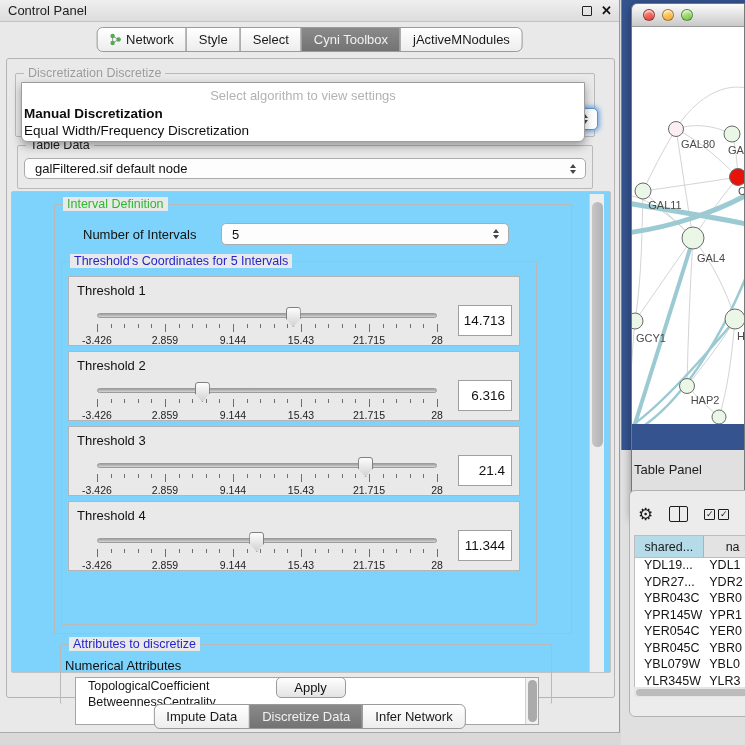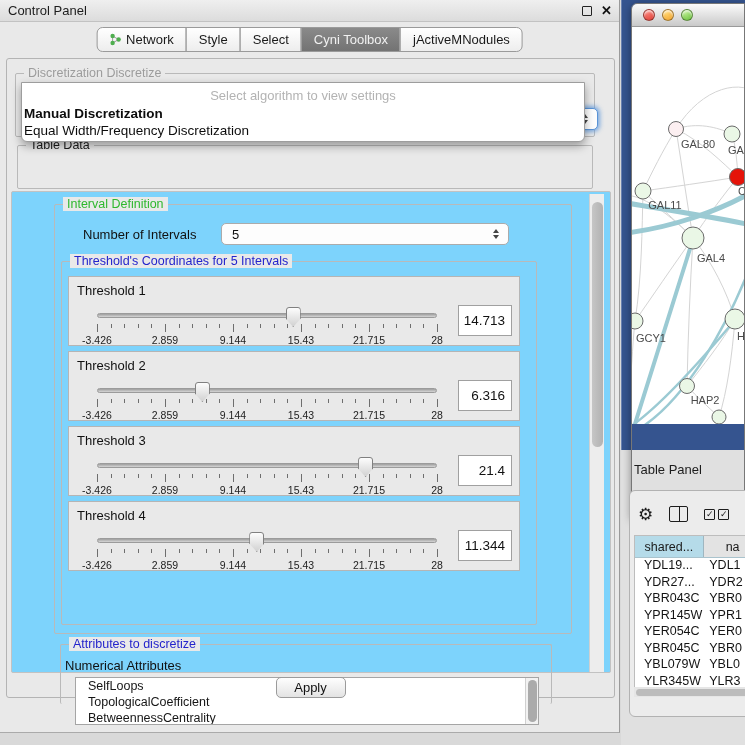--- a/index.html
+++ b/index.html
@@ -197,20 +197,27 @@
       <div class="abs" id="algo-popup">
         <div id="popup-header">Select algorithm to view settings</div>
         <div id="popup-items">
             <div class="popup-item bold">Manual Discretization</div>
             <div class="popup-item">Equal Width/Frequency Discretization</div>
           </div>
       </div>
 
       <div class="groupbox" style="left:10px; top:86px; width:576px; height:44px;">
         <span class="grouptitle gt-black">Table Data</span>
+        <div class="combo" style="left:6px; top:12px; width:562px; height:21px;">
+          <span>galFiltered.sif default node</span>
+          <span class="spinner">
+              <i class="up"></i>
+              <i class="dn"></i>
+            </span>
+        </div>
       </div>
 
       <div class="abs" id="scroll-area">
 
         <div class="groupbox" style="left:42px; top:12px; width:518px; height:430px;">
           <span class="grouptitle gt-green">Interval Definition</span>
 
           <span class="abs bold-label" style="left:28px; top:22px;">Number of Intervals</span>
           <div class="combo" style="left:166px; top:18px; width:288px; height:22px;">
             <span>5</span>
@@ -377,40 +384,50 @@
                 </div>
               </div>
           </div>
         </div>
 
         <div class="groupbox" style="left:48px; top:452px; width:492px; height:60px; border-bottom:none;">
           <span class="grouptitle gt-blue">Attributes to discretize</span>
           <span class="abs bold-label" style="left:4px; top:13px;">Numerical Attributes</span>
           <div id="attr-list" style="left:14px; top:32px; width:464px; height:48px;">
             <div id="attr-items">
-                <div class="attr-item">SelfLoops</div>
                 <div class="attr-item">TopologicalCoefficient</div>
                 <div class="attr-item">BetweennessCentrality</div>
               </div>
             <div id="attr-vscroll">
               <span class="thumb abs"></span>
             </div>
           </div>
         </div>
 
         <div class="abs" id="vscroll">
           <span class="thumb"></span>
         </div>
       </div>
 
       <div class="abs" id="apply-btn">
         <span>Apply</span>
       </div>
     </div>
 
+    <div class="abs seg" id="bottom-tabs">
+        <div class="tab">
+          <span>Impute Data</span>
+        </div>
+        <div class="tab sel">
+          <span>Discretize Data</span>
+        </div>
+        <div class="tab">
+          <span>Infer Network</span>
+        </div>
+      </div>
   </div>
 
   <div class="abs" id="right-bg-blue"></div>
   <div class="abs" id="right-bg-gray"></div>
 
   <div class="abs" id="mac-window">
     <div id="mac-titlebar">
       <span class="traffic" style="background:radial-gradient(circle at 35% 30%,#f77b72,#dd3c34);"></span>
       <span class="traffic" style="background:radial-gradient(circle at 35% 30%,#ffd36b,#f0a12e);"></span>
       <span class="traffic" style="background:radial-gradient(circle at 35% 30%,#b5e98a,#68bf3a);"></span>

